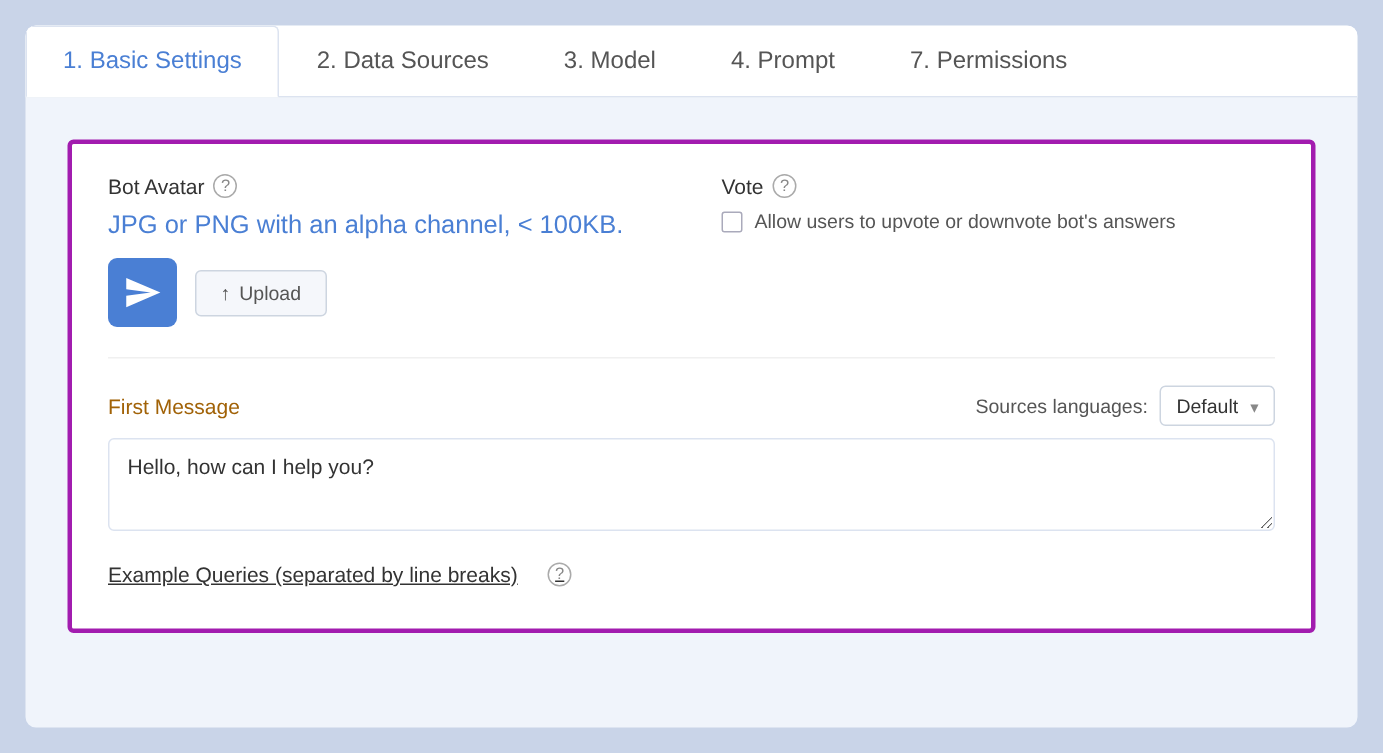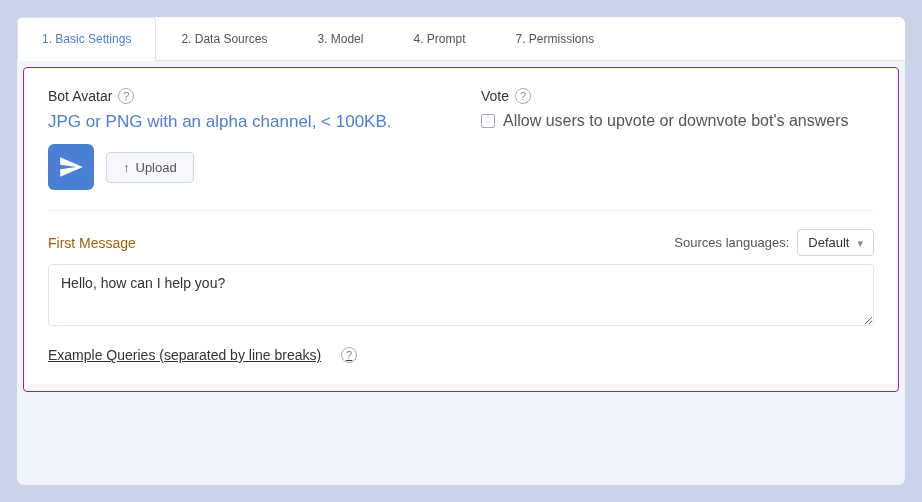--- a/index.html
+++ b/index.html
@@ -29,43 +29,43 @@
     
     .tabs {
       display: flex;
       border-bottom: 1px solid #dce3f0;
       background: #fff;
     }
 
     .tab {
       padding: 14px 24px;
       cursor: pointer;
-      font-size: 12px;
+      font-size: 16px;
       color: #555;
       border: 1px solid transparent;
       border-bottom: none;
       margin-bottom: -1px;
       white-space: nowrap;
     }
 
     .tab.active {
       border: 1px solid #dce3f0;
       border-bottom: 1px solid #fff;
       border-radius: 4px 4px 0 0;
       background: #fff;
       color: #4a7fd4;
       font-weight: 500;
       margin-bottom: -1px;
     }
 
     
     .content {
       background: #fff;
-      margin: 6px;
-      border: 1px solid #a21caf;
+      margin: 28px;
+      border: 3px solid #a21caf;
       border-radius: 4px;
       padding: 20px 24px;
     }
 
     
     .top-section {
       display: flex;
       gap: 40px;
       border-bottom: 1px solid #f0f0f0;
       padding-bottom: 20px;
@@ -158,21 +158,21 @@
       width: 14px;
       height: 14px;
       border: 1px solid #aab;
       border-radius: 2px;
       background: #fff;
       flex-shrink: 0;
       cursor: pointer;
     }
 
     .vote-label {
-      font-size: 16px;
+      font-size: 13px;
       color: #555;
     }
 
     
     .field-row {
       display: flex;
       align-items: center;
       justify-content: space-between;
       margin-bottom: 8px;
     }

